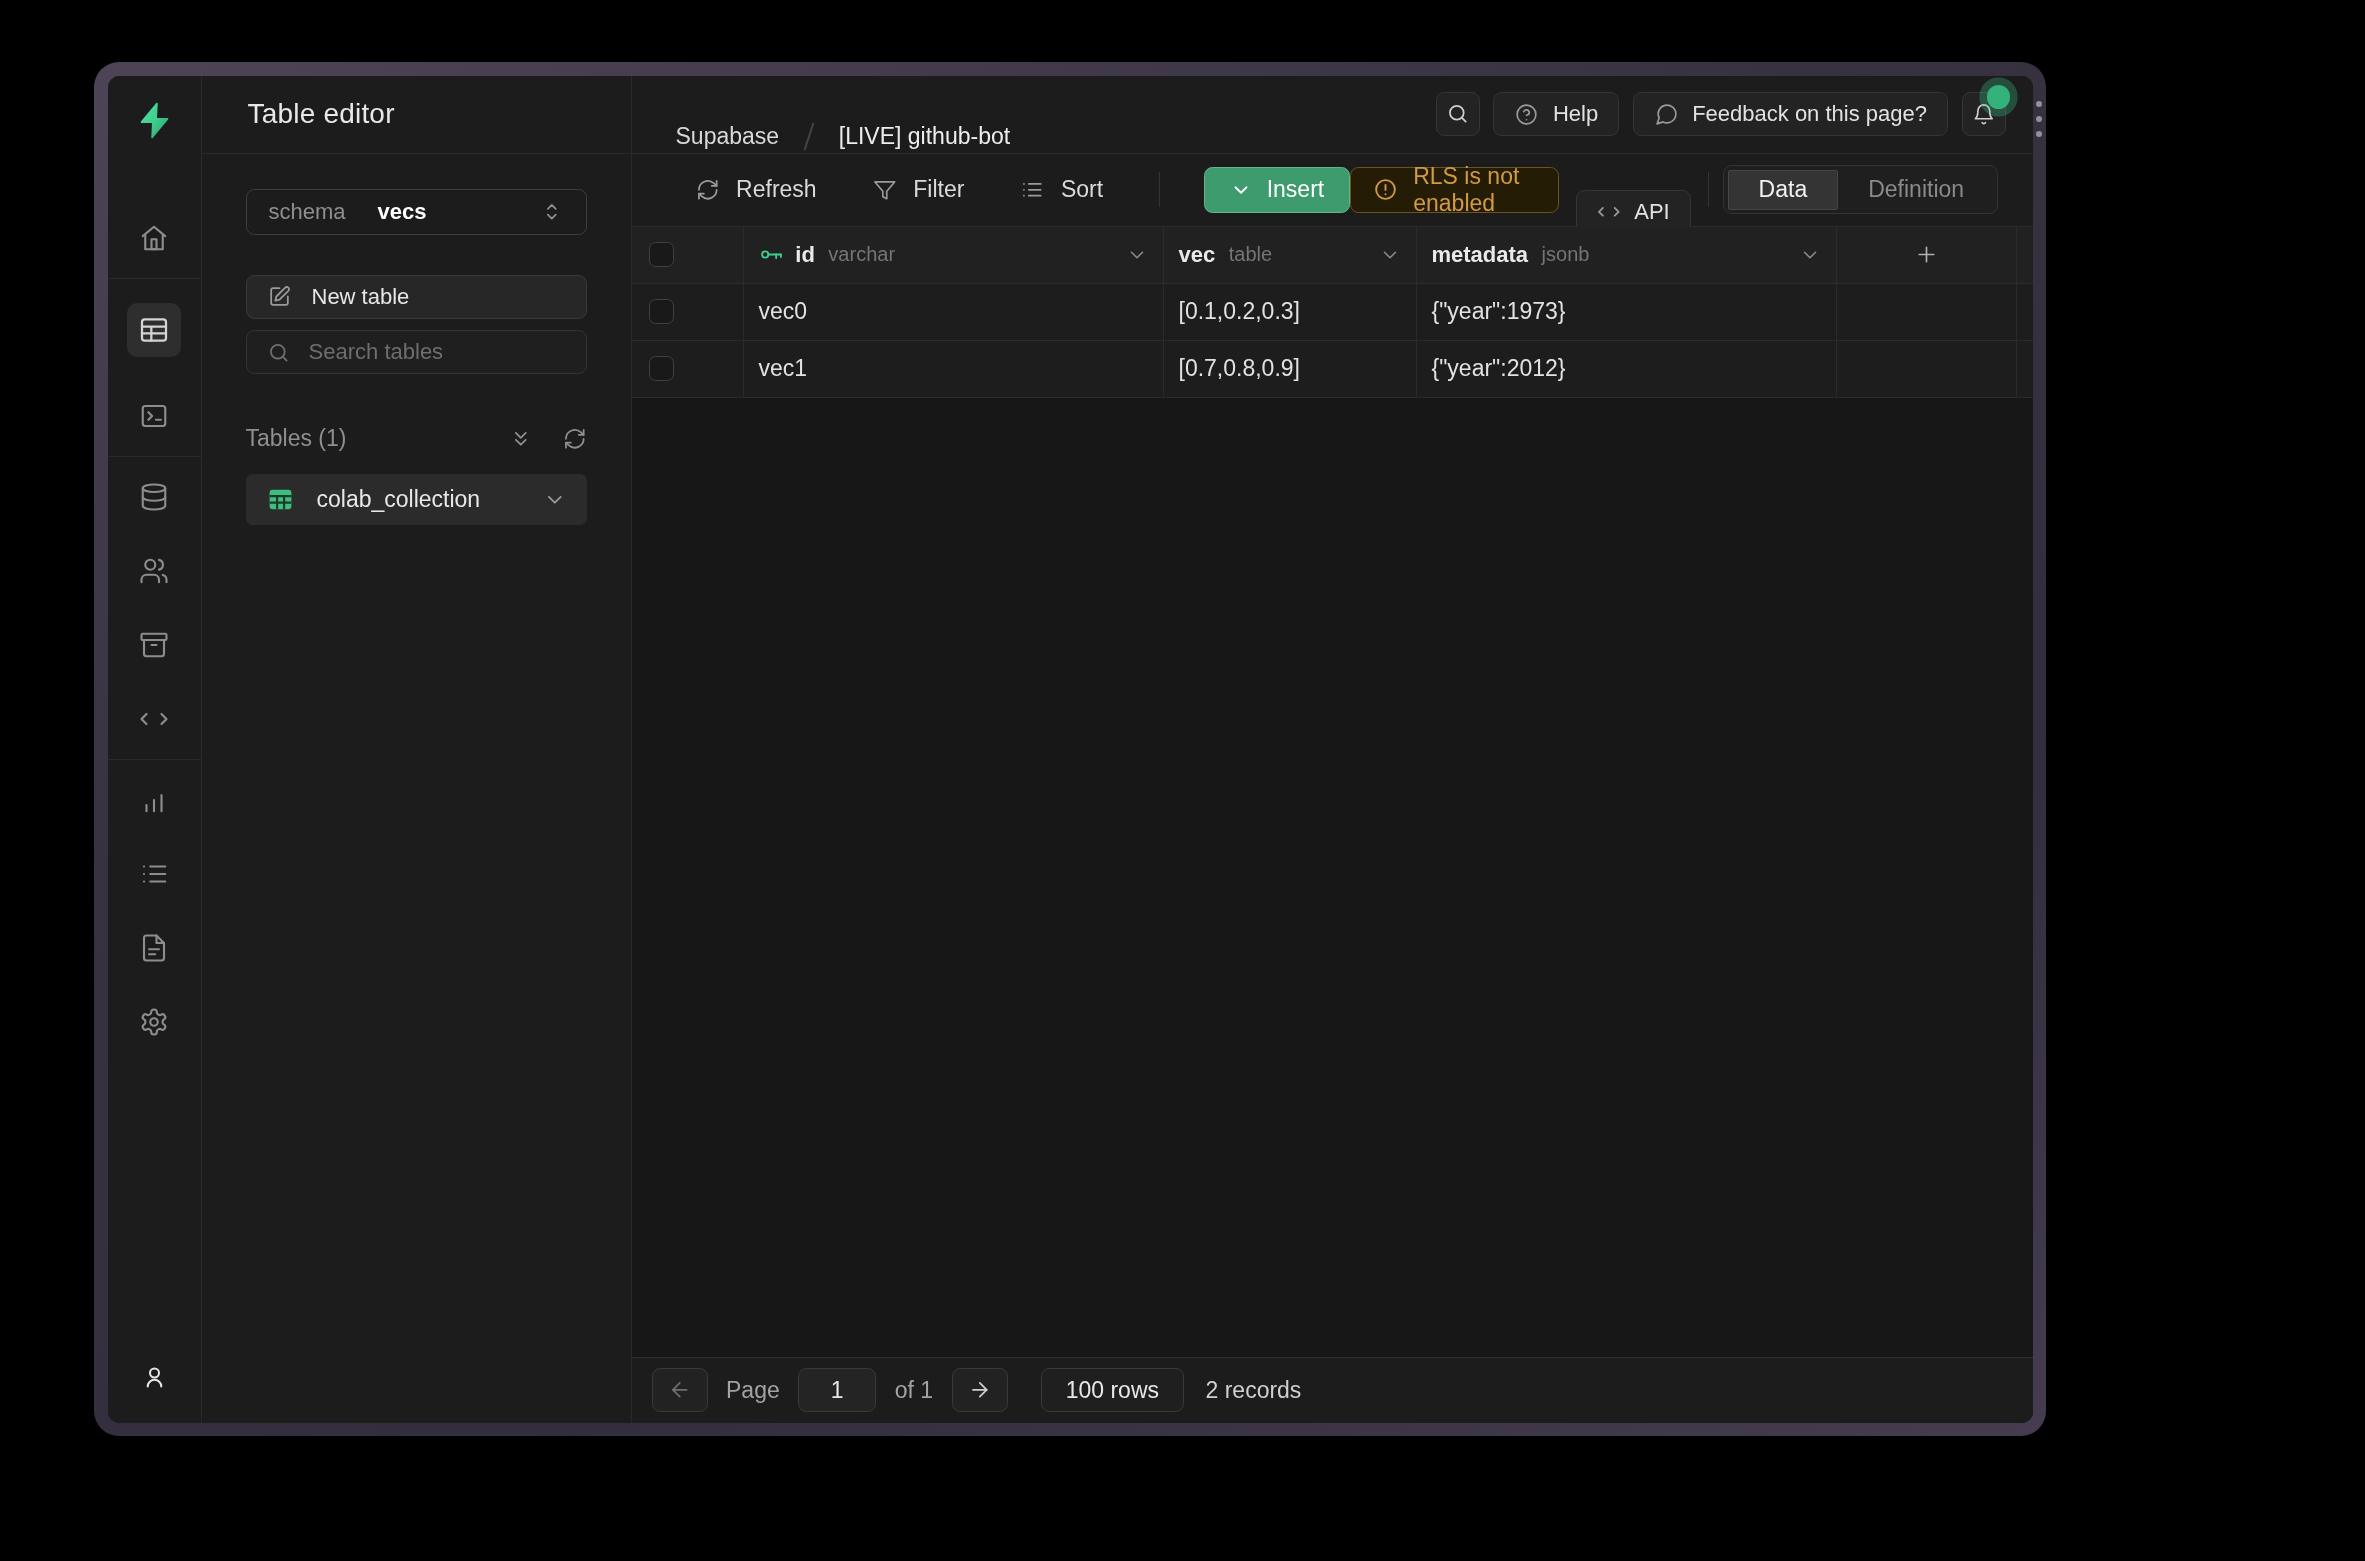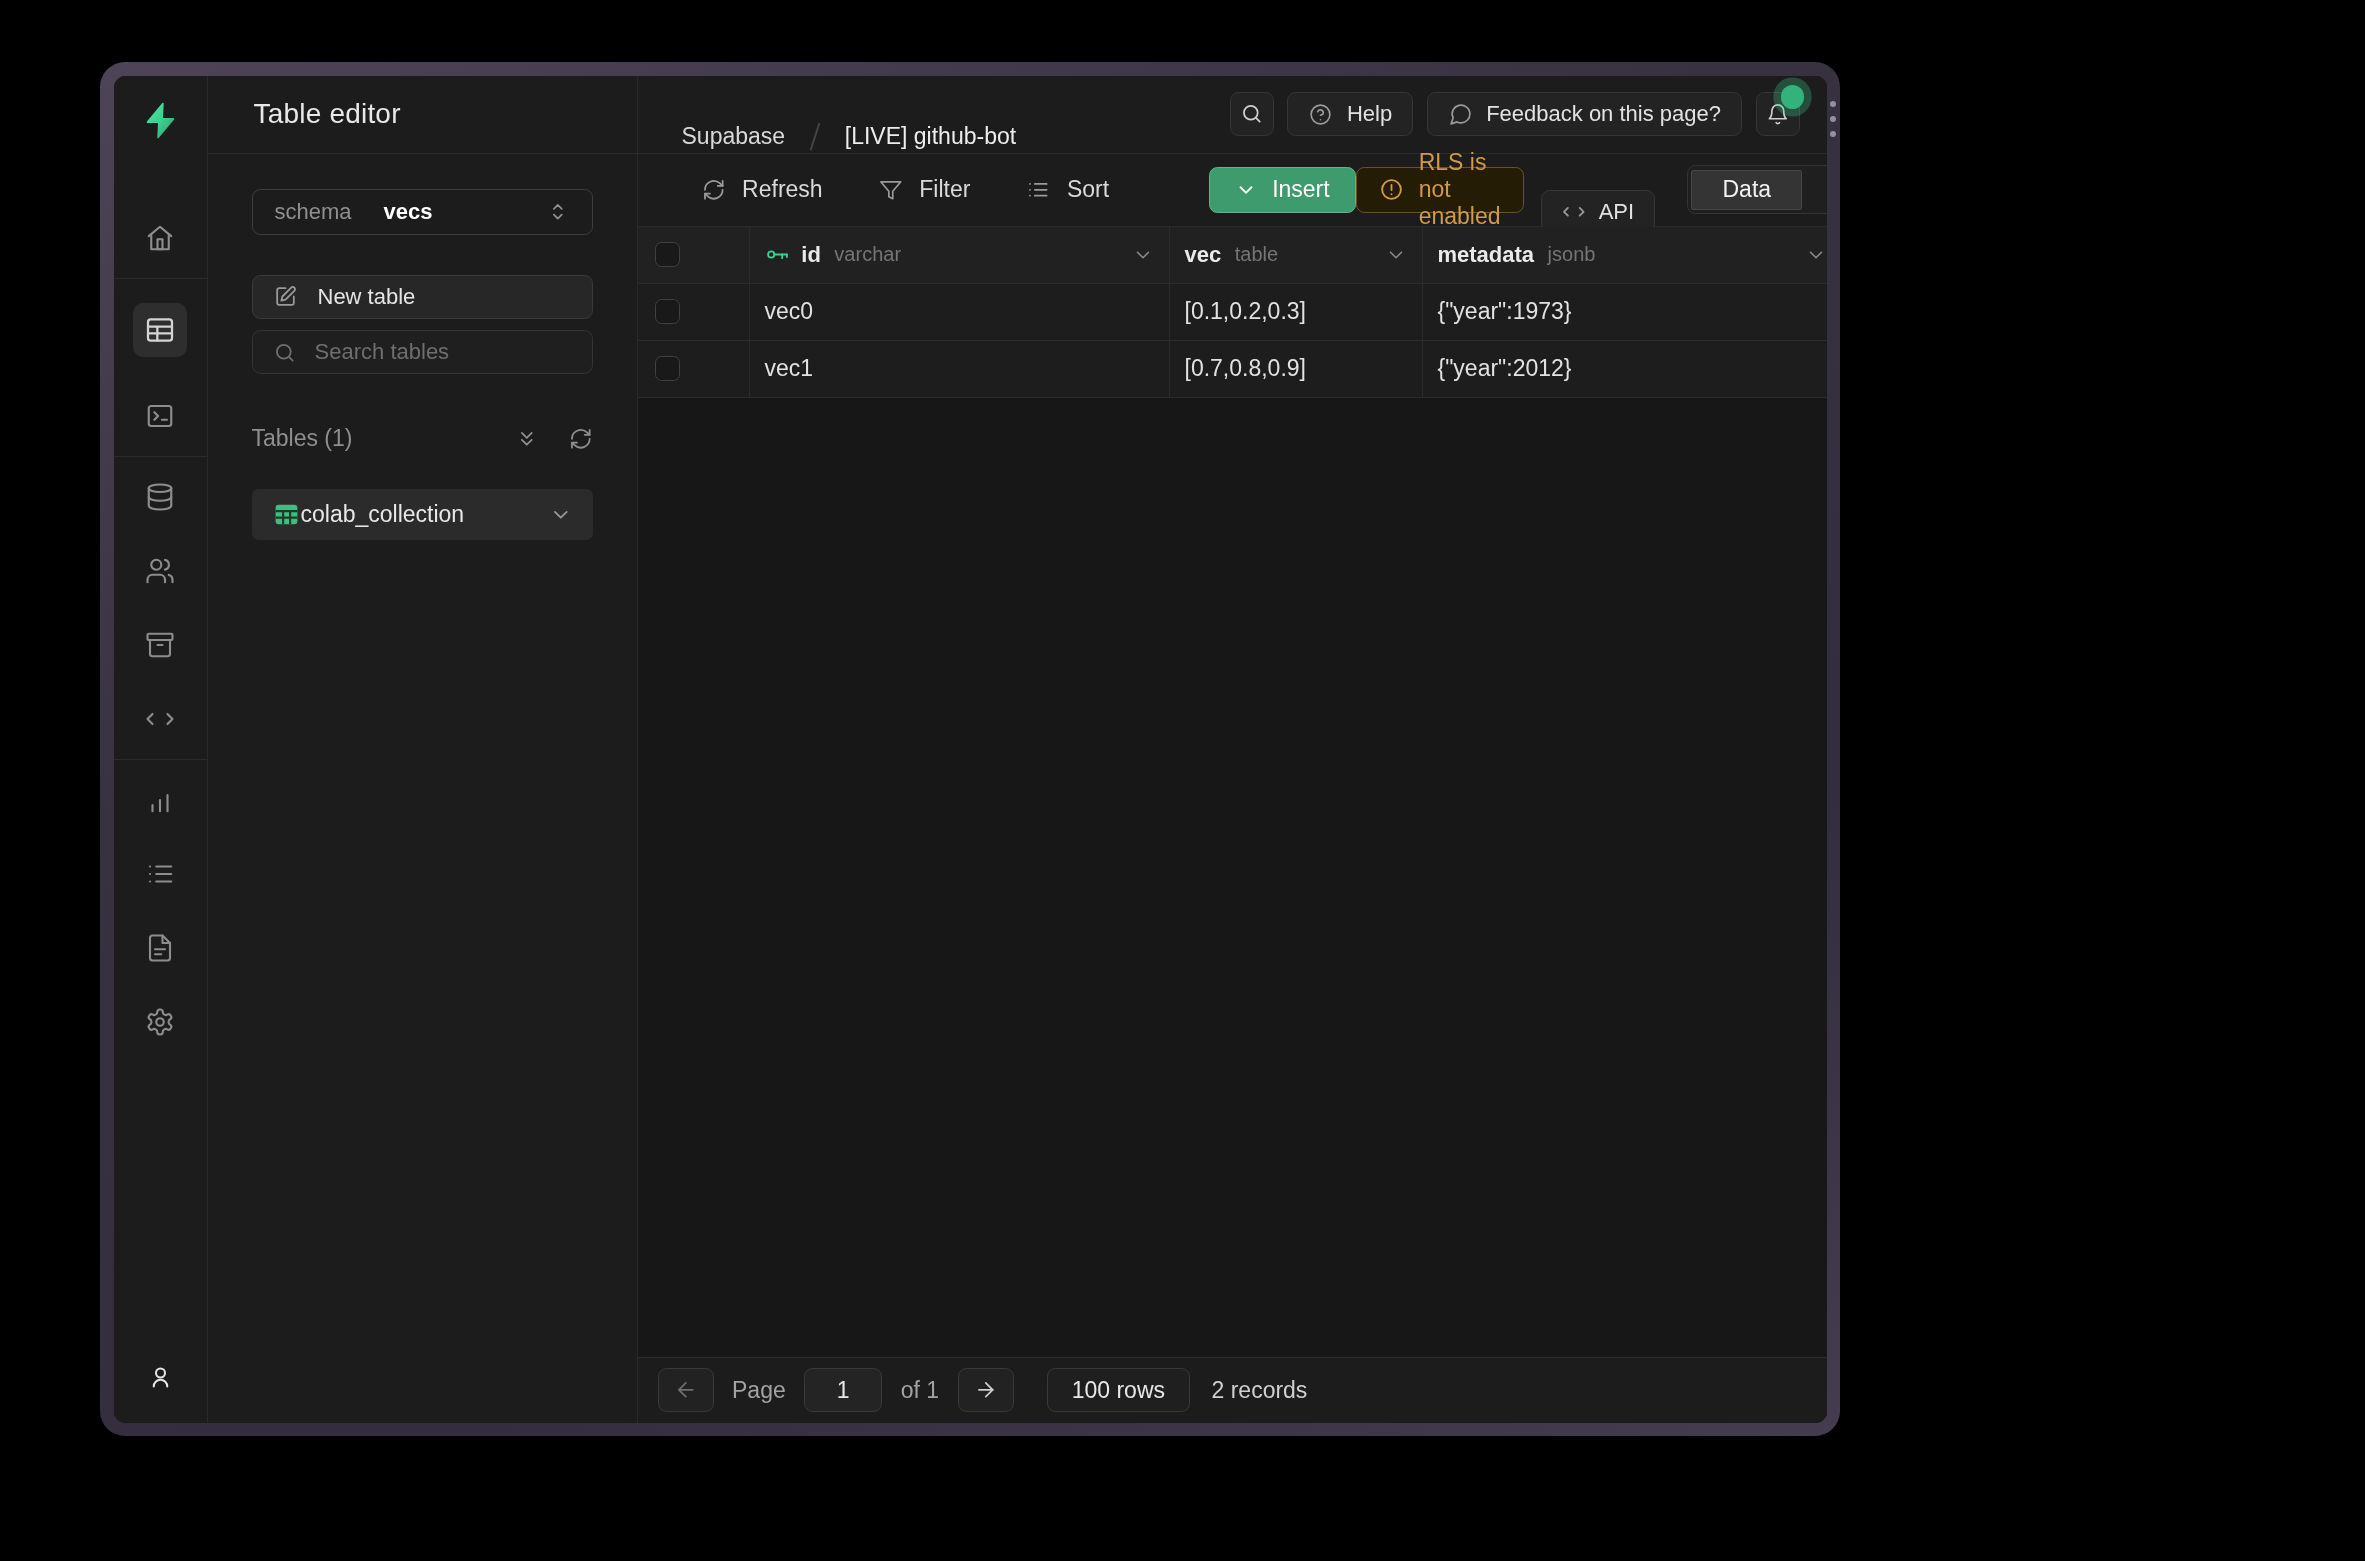--- a/index.html
+++ b/index.html
@@ -1,21 +1,21 @@
 <!DOCTYPE html>
 <html style="font-size:13.5px"><head>
 <meta charset="utf-8">
 <style>
   * { margin:0; padding:0; box-sizing:border-box; }
   html,body { width:2366px; height:1561px; background:#000; font-family:"Liberation Sans","DejaVu Sans",sans-serif; overflow:hidden; }
   svg { display:block; }
 
   
   .window {
-    position:absolute; left:100px; top:62px; width:1740px; height:1374px;
+    position:absolute; left:94px; top:62px; width:1952px; height:1374px;
     background:linear-gradient(155deg,#4d4557 0%,#383140 35%,#332d3d 70%,#453c50 100%);
     border-radius:25px; padding:13.5px;
   }
   .frame-dots { position:absolute; top:39px; right:4.2px; display:flex; flex-direction:column; gap:9.3px; }
   .frame-dots i { width:5.9px; height:5.9px; border-radius:50%; background:#968fa0; }
   .app {
     width:100%; height:100%; background:#1c1c1c; border-radius:11.8px;
     display:flex; overflow:hidden;
   }
 
@@ -40,21 +40,21 @@
   .schema-value { color:#fff; font-size:22px; font-weight:600; margin-left:32px; }
   .schema-select .chev { margin-left:auto; color:#8f8f8f; }
   .new-table-btn { margin-top:40px; height:44px; background:#272727; border:0.8px solid #3a3a3a; border-radius:8.4px; display:flex; align-items:center; padding:0 20px; gap:20px; color:#e6e6e6; font-size:22px; cursor:pointer; }
   .new-table-btn .ic { color:#9a9a9a; }
   .search-tables { margin-top:11.8px; height:44px; background:#1f1f1f; border:0.8px solid #353535; border-radius:8.4px; display:flex; align-items:center; padding:0 20px; gap:18.5px; }
   .search-tables .ic { color:#6f6f6f; }
   .search-tables input { background:transparent; border:none; outline:none; color:#d8d8d8; font-size:22px; width:100%; font-family:inherit; }
   .search-tables input::placeholder { color:#6e6e6e; }
   .tables-header { margin-top:51px; display:flex; align-items:center; color:#8f8f8f; font-size:23px; }
   .tables-header .icons { margin-left:auto; display:flex; gap:30px; color:#8f8f8f; }
-  .table-item { margin-top:37px; height:51px; background:#2b2b2b; border-radius:6.7px; display:flex; align-items:center; padding:0 20px; cursor:pointer; }
+  .table-item { margin-top:22px; height:51px; background:#2b2b2b; border-radius:6.7px; display:flex; align-items:center; padding:0 20px; gap:22px; cursor:pointer; }
   .table-item .name { color:#e8e8e8; font-size:23px; }
   .table-item .chev { margin-left:auto; color:#9a9a9a; }
 
   
   .main { flex:1; display:flex; flex-direction:column; background:#171717; min-width:0; }
   .main-header { height:78px; flex:0 0 78px; background:#1c1c1c; border-bottom:0.8px solid #2a2a2a; display:flex; align-items:center; padding:0 27px 0 44px; gap:13.5px; }
   .breadcrumb { display:flex; align-items:center; gap:29px;margin-top:44px; }
   .crumb { font-size:23px; color:#d9d9d9; cursor:pointer; }
   .crumb.project { color:#ededed; }
   .crumb-sep { width:1.7px; height:29px; background:#434343; transform:rotate(18deg); border-radius:0.8px; }

